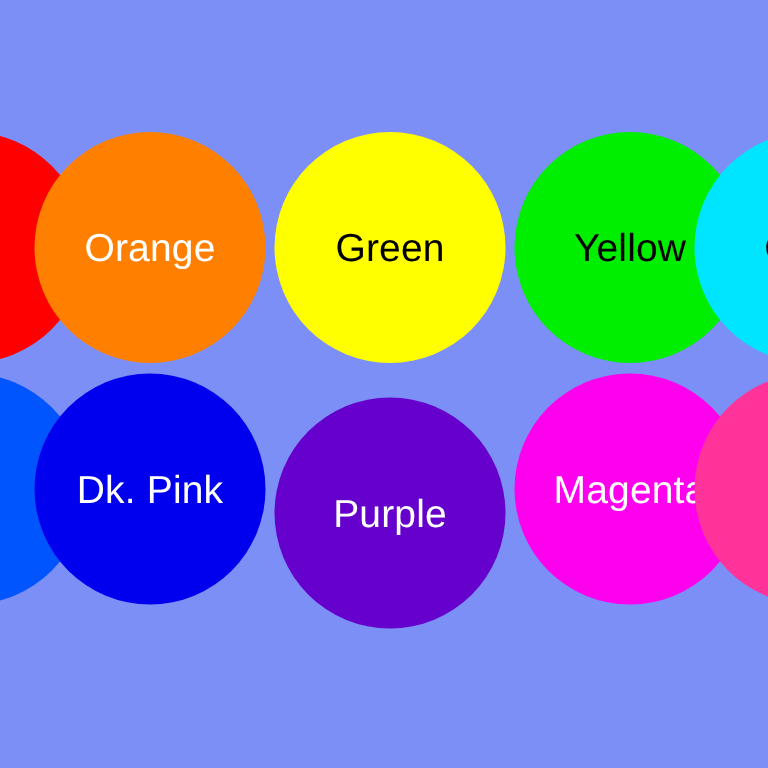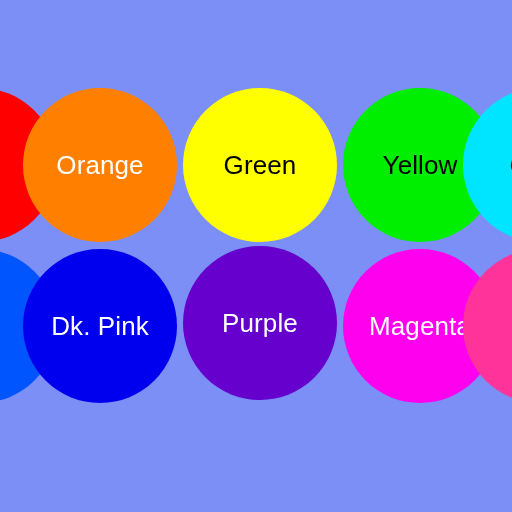--- a/index.html
+++ b/index.html
@@ -57,21 +57,21 @@
     </div>
     <div class="swatch" style="width: 154px; height: 154px; left: 463px; top: 88px; background: rgb(0, 229, 255);">
       <span class="swatch-label" style="color: rgb(0, 0, 0);">Cyan</span>
     </div>
     <div class="swatch" style="width: 154px; height: 154px; left: -97px; top: 249px; background: rgb(0, 85, 255);">
       <span class="swatch-label" style="color: rgb(255, 255, 255);"></span>
     </div>
     <div class="swatch" style="width: 154px; height: 154px; left: 23px; top: 249px; background: rgb(0, 0, 238);">
       <span class="swatch-label" style="color: rgb(255, 255, 255);">Dk. Pink</span>
     </div>
-    <div class="swatch" style="width: 154px; height: 154px; left: 183px; top: 246px; background: rgb(102, 0, 204);">
+    <div class="swatch" style="width: 154px; height: 154px; left: 183px; top: 265px; background: rgb(102, 0, 204);">
       <span class="swatch-label" style="color: rgb(255, 255, 255);">Purple</span>
     </div>
     <div class="swatch" style="width: 154px; height: 154px; left: 343px; top: 249px; background: rgb(255, 0, 238);">
       <span class="swatch-label" style="color: rgb(255, 255, 255);">Magenta</span>
     </div>
     <div class="swatch" style="width: 154px; height: 154px; left: 463px; top: 249px; background: rgb(255, 51, 153);">
       <span class="swatch-label" style="color: rgb(255, 255, 255);">Pink</span>
     </div>
   </div>
 

